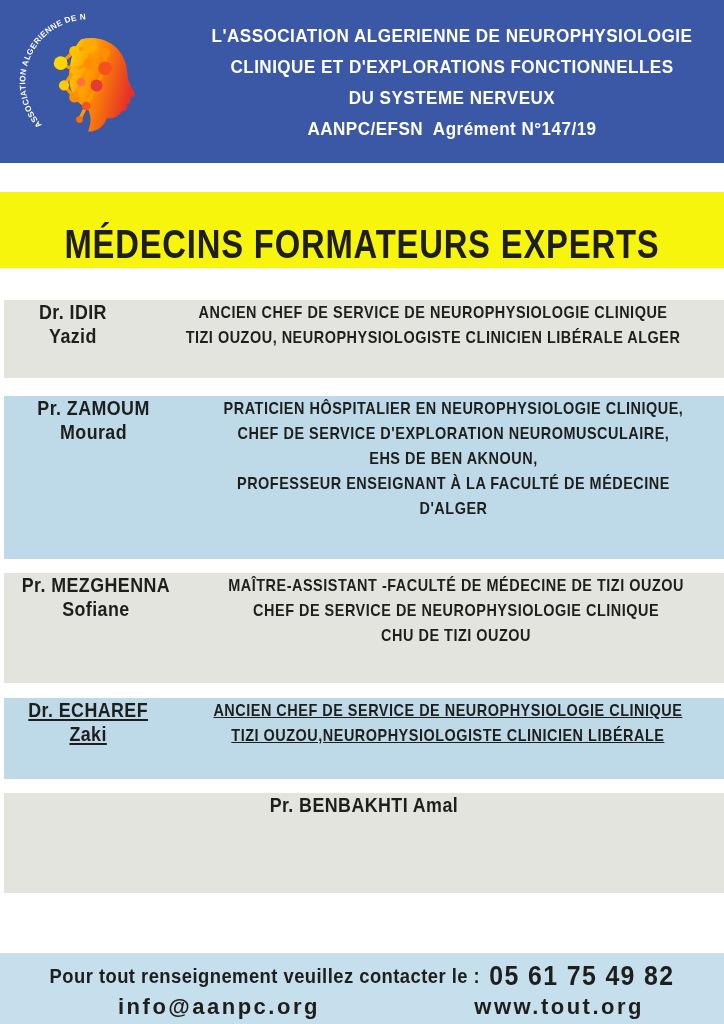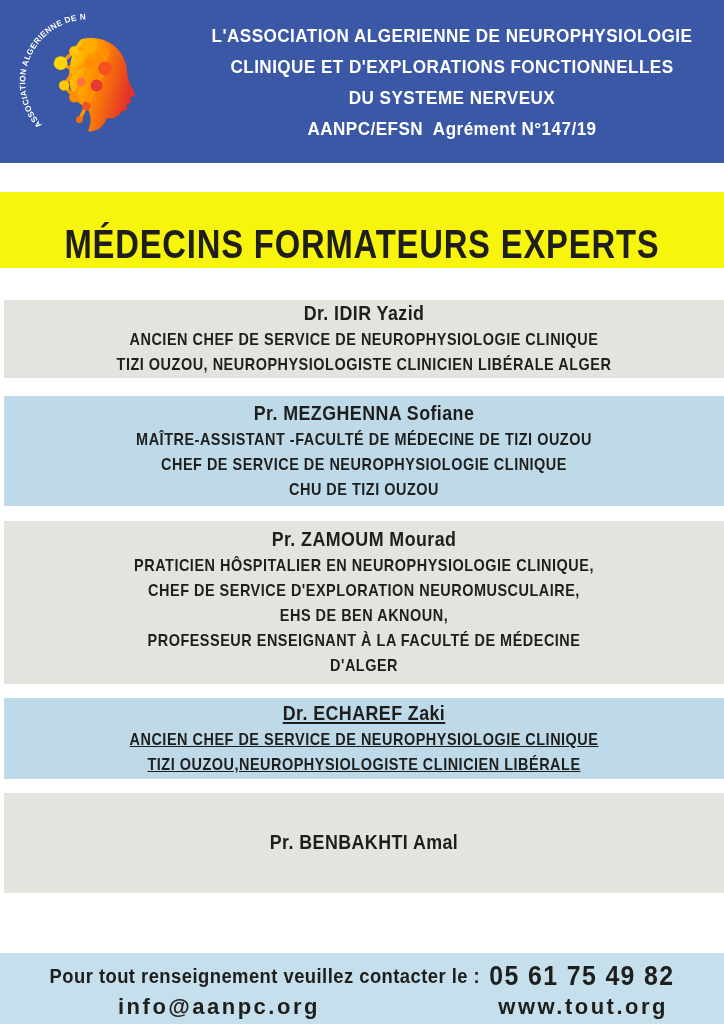--- a/index.html
+++ b/index.html
@@ -14,42 +14,42 @@
   .assoc-line{white-space:pre-wrap;}
 
   
   .banner{margin-top:29px;height:76px;background:var(--banner-yellow,#f8f50d);
           display:flex;align-items:flex-end;justify-content:center;}
   .banner h1{margin:0;font-size:41px;font-weight:700;letter-spacing:1px;color:var(--text-black,#1e1e1c);
              transform:scaleX(.8);white-space:nowrap;}
 
   
   .experts{margin-top:32px;}
-  .expert{margin:0 0 0 4px;display:flex;flex-direction:column;justify-content:center;
+  .expert{margin:0 0 0 4px;display:flex;flex-direction:row;justify-content:center;
           text-align:center;color:var(--text-black,#1e1e1c);}
   .expert:nth-child(odd){background:var(--section-gray,#e4e4df);}
   .expert:nth-child(even){background:var(--section-blue,#bedae9);}
   .e0{height:78px;margin-bottom:18px;}
   .e1{height:163px;margin-bottom:14px;}
   .e2{height:110px;margin-bottom:15px;}
   .e3{height:81px;margin-bottom:14px;text-decoration:underline;}
   .e4{height:100px;margin-bottom:0;}
   .expert-name{margin:0 0 2px 0;font-size:21px;font-weight:700;letter-spacing:.5px;transform:scaleX(.85);}
   .expert-lines div{font-size:17px;font-weight:700;letter-spacing:.6px;line-height:25px;
                     transform:scaleX(.85);white-space:nowrap;}
   .e4 .expert-lines div{line-height:24px;}
 
   
   .footer{margin-top:60px;height:71px;background:var(--footer-blue,#c5dfec);
           color:var(--text-black,#1e1e1c);padding-top:8px;box-sizing:border-box;}
   .contact-line{display:flex;justify-content:center;align-items:center;gap:10px;
                 transform:scaleX(.92);white-space:nowrap;}
   .contact-prefix{font-size:20px;font-weight:700;letter-spacing:.5px;}
   .contact-phone{font-size:27px;font-weight:800;letter-spacing:1.5px;}
-  .links-line{display:flex;justify-content:space-between;padding:2px 56px 0 118px;
+  .links-line{display:flex;justify-content:space-between;padding:2px 80px 0 118px;
               font-size:22px;font-weight:800;letter-spacing:2.5px;}
 </style>
 </head>
 <body>
 
 <div class="page">
 
   <header class="header">
     <div class="logo-wrap">
       <svg viewBox="0 0 160 160" width="152" height="152">
@@ -119,37 +119,37 @@
 
   <main class="experts" id="experts">
     <section class="expert e0">
       <h2 class="expert-name">Dr. IDIR Yazid</h2>
       <div class="expert-lines">
           <div>ANCIEN CHEF DE SERVICE DE NEUROPHYSIOLOGIE CLINIQUE</div>
           <div>TIZI OUZOU, NEUROPHYSIOLOGISTE CLINICIEN LIBÉRALE ALGER</div>
         </div>
     </section>
 
-    <section class="expert e2">
-      <h2 class="expert-name">Pr. MEZGHENNA Sofiane</h2>
-      <div class="expert-lines">
-          <div>MAÎTRE-ASSISTANT -FACULTÉ DE MÉDECINE DE TIZI OUZOU</div>
-          <div>CHEF DE SERVICE DE NEUROPHYSIOLOGIE CLINIQUE</div>
-          <div>CHU DE TIZI OUZOU</div>
-        </div>
-    </section>
-
     <section class="expert e1">
       <h2 class="expert-name">Pr. ZAMOUM Mourad</h2>
       <div class="expert-lines">
           <div>PRATICIEN HÔSPITALIER EN NEUROPHYSIOLOGIE CLINIQUE,</div>
           <div>CHEF DE SERVICE D'EXPLORATION NEUROMUSCULAIRE,</div>
           <div>EHS DE BEN AKNOUN,</div>
           <div>PROFESSEUR ENSEIGNANT À LA FACULTÉ DE MÉDECINE</div>
           <div>D'ALGER</div>
+        </div>
+    </section>
+
+    <section class="expert e2">
+      <h2 class="expert-name">Pr. MEZGHENNA Sofiane</h2>
+      <div class="expert-lines">
+          <div>MAÎTRE-ASSISTANT -FACULTÉ DE MÉDECINE DE TIZI OUZOU</div>
+          <div>CHEF DE SERVICE DE NEUROPHYSIOLOGIE CLINIQUE</div>
+          <div>CHU DE TIZI OUZOU</div>
         </div>
     </section>
 
     <section class="expert e3">
       <h2 class="expert-name">Dr. ECHAREF Zaki</h2>
       <div class="expert-lines">
           <div>ANCIEN CHEF DE SERVICE DE NEUROPHYSIOLOGIE CLINIQUE</div>
           <div>TIZI OUZOU,NEUROPHYSIOLOGISTE CLINICIEN LIBÉRALE</div>
         </div>
     </section>

